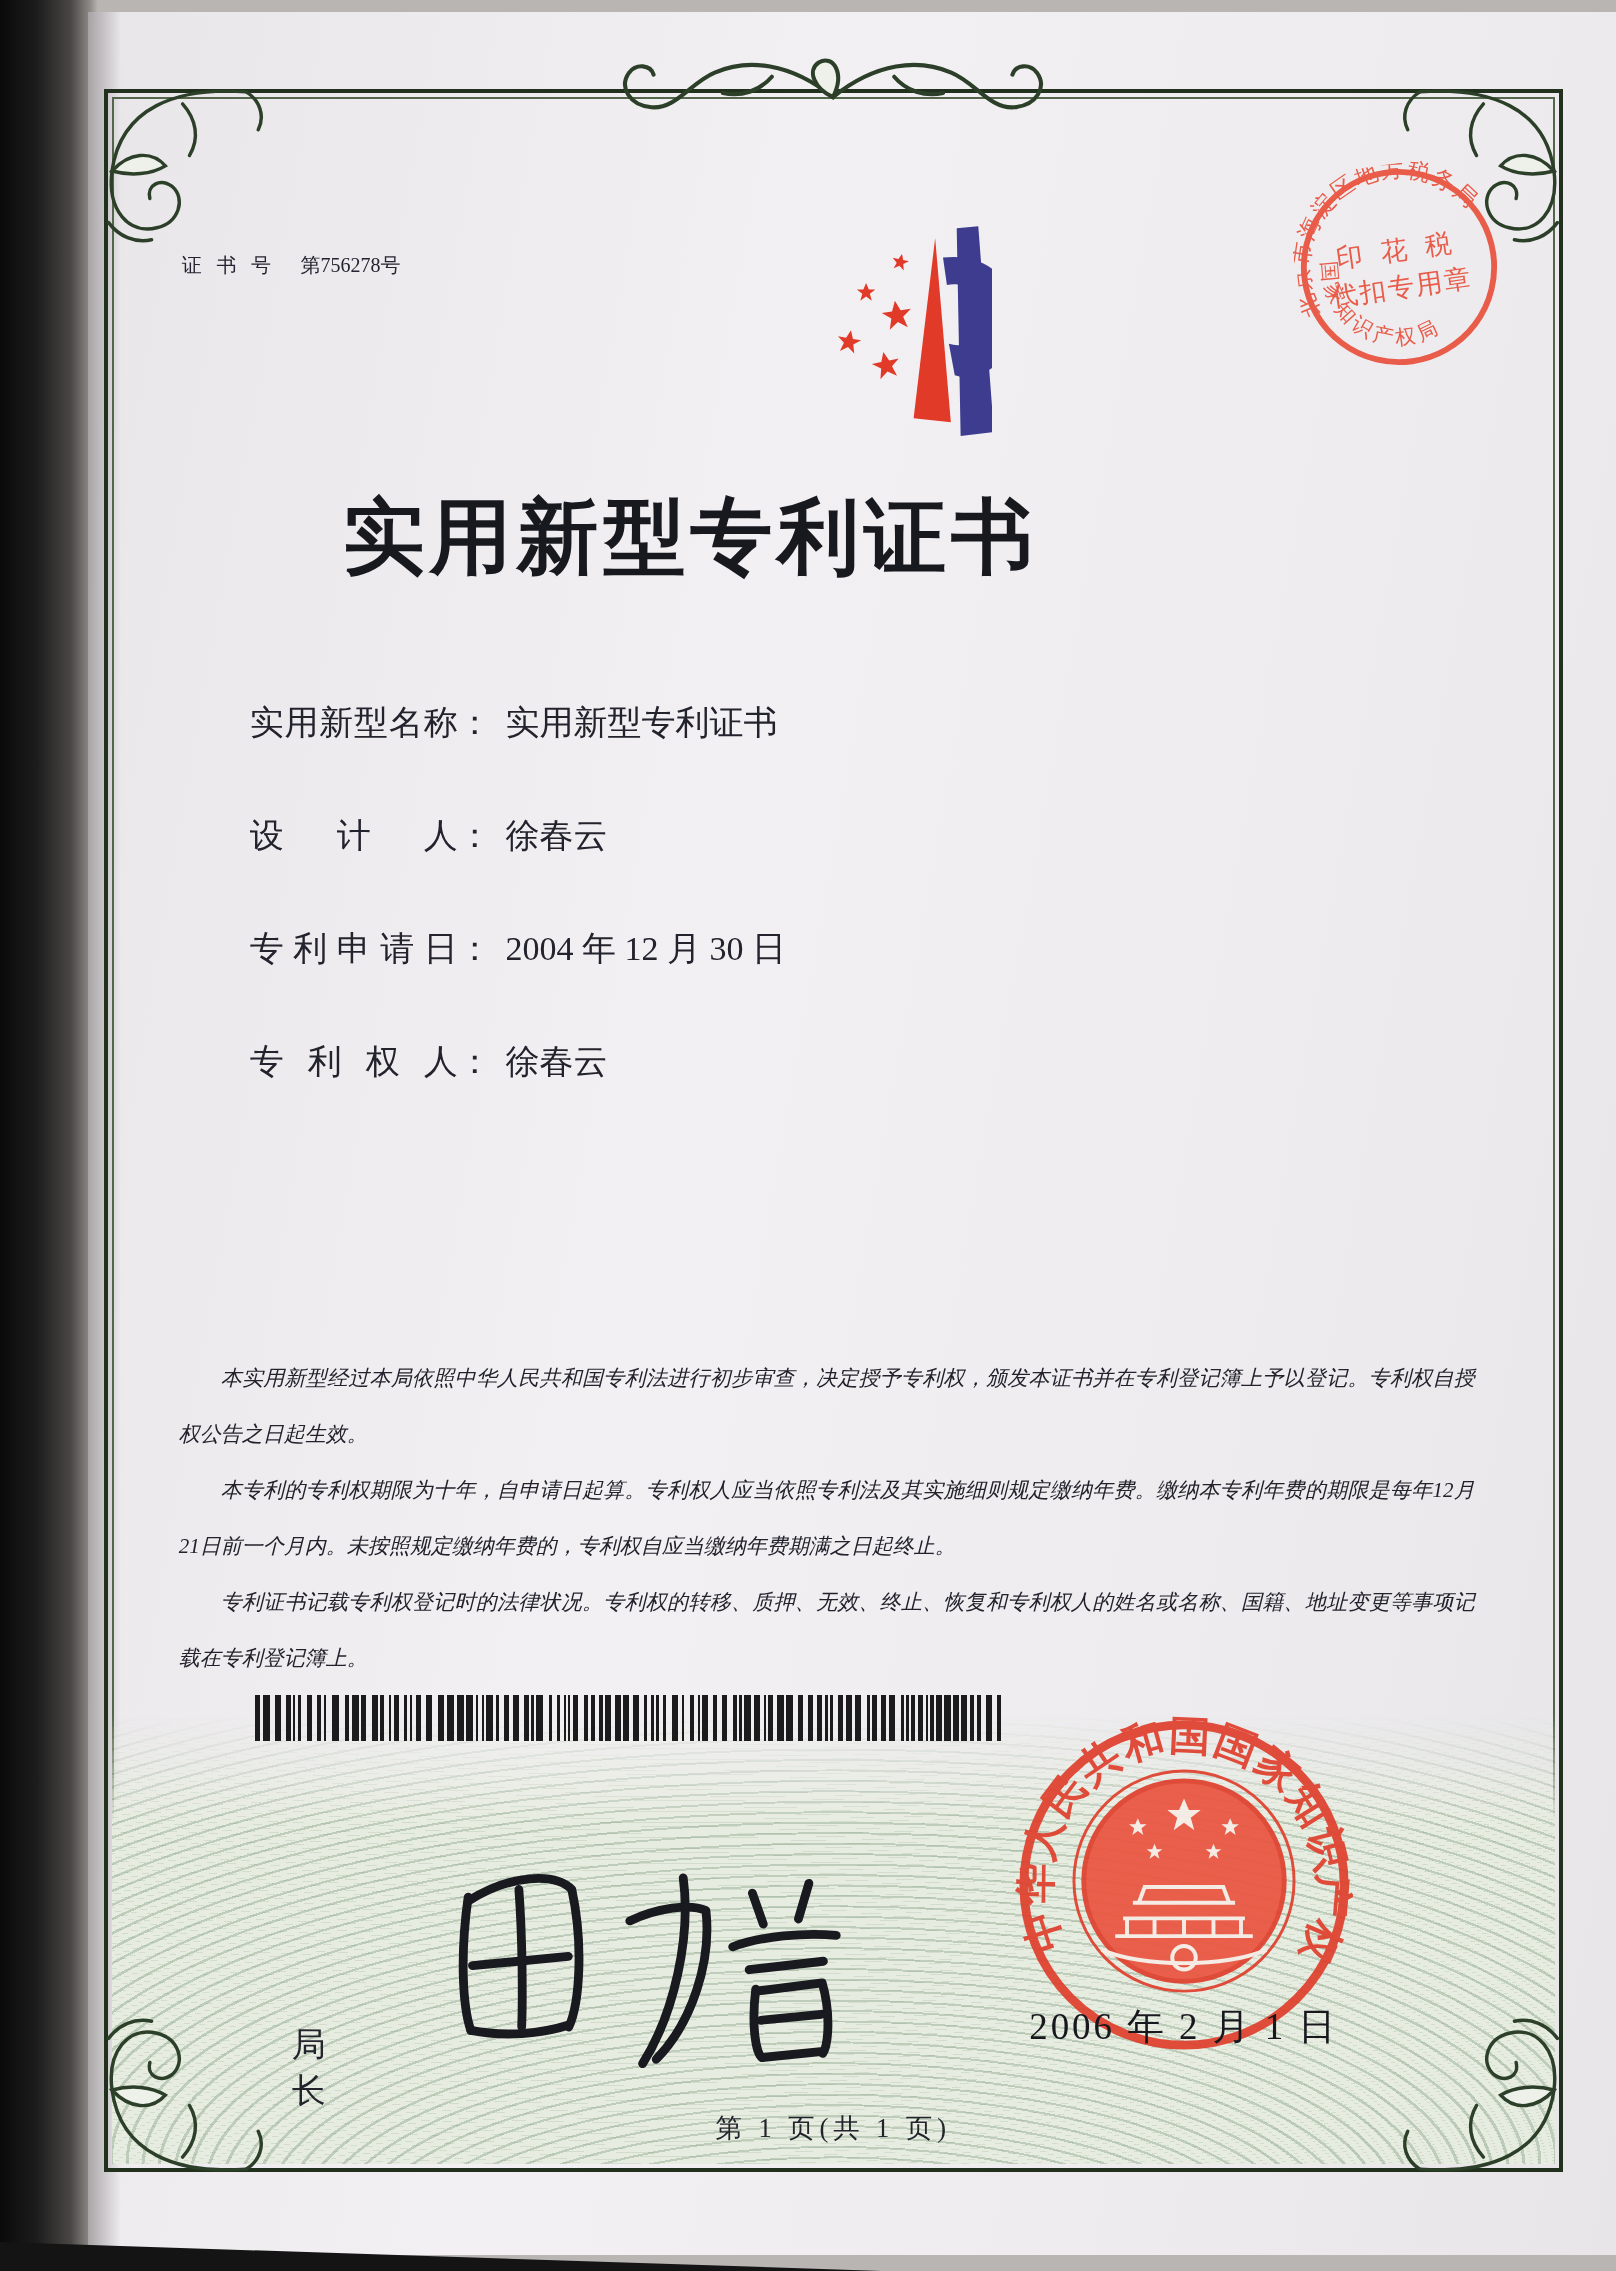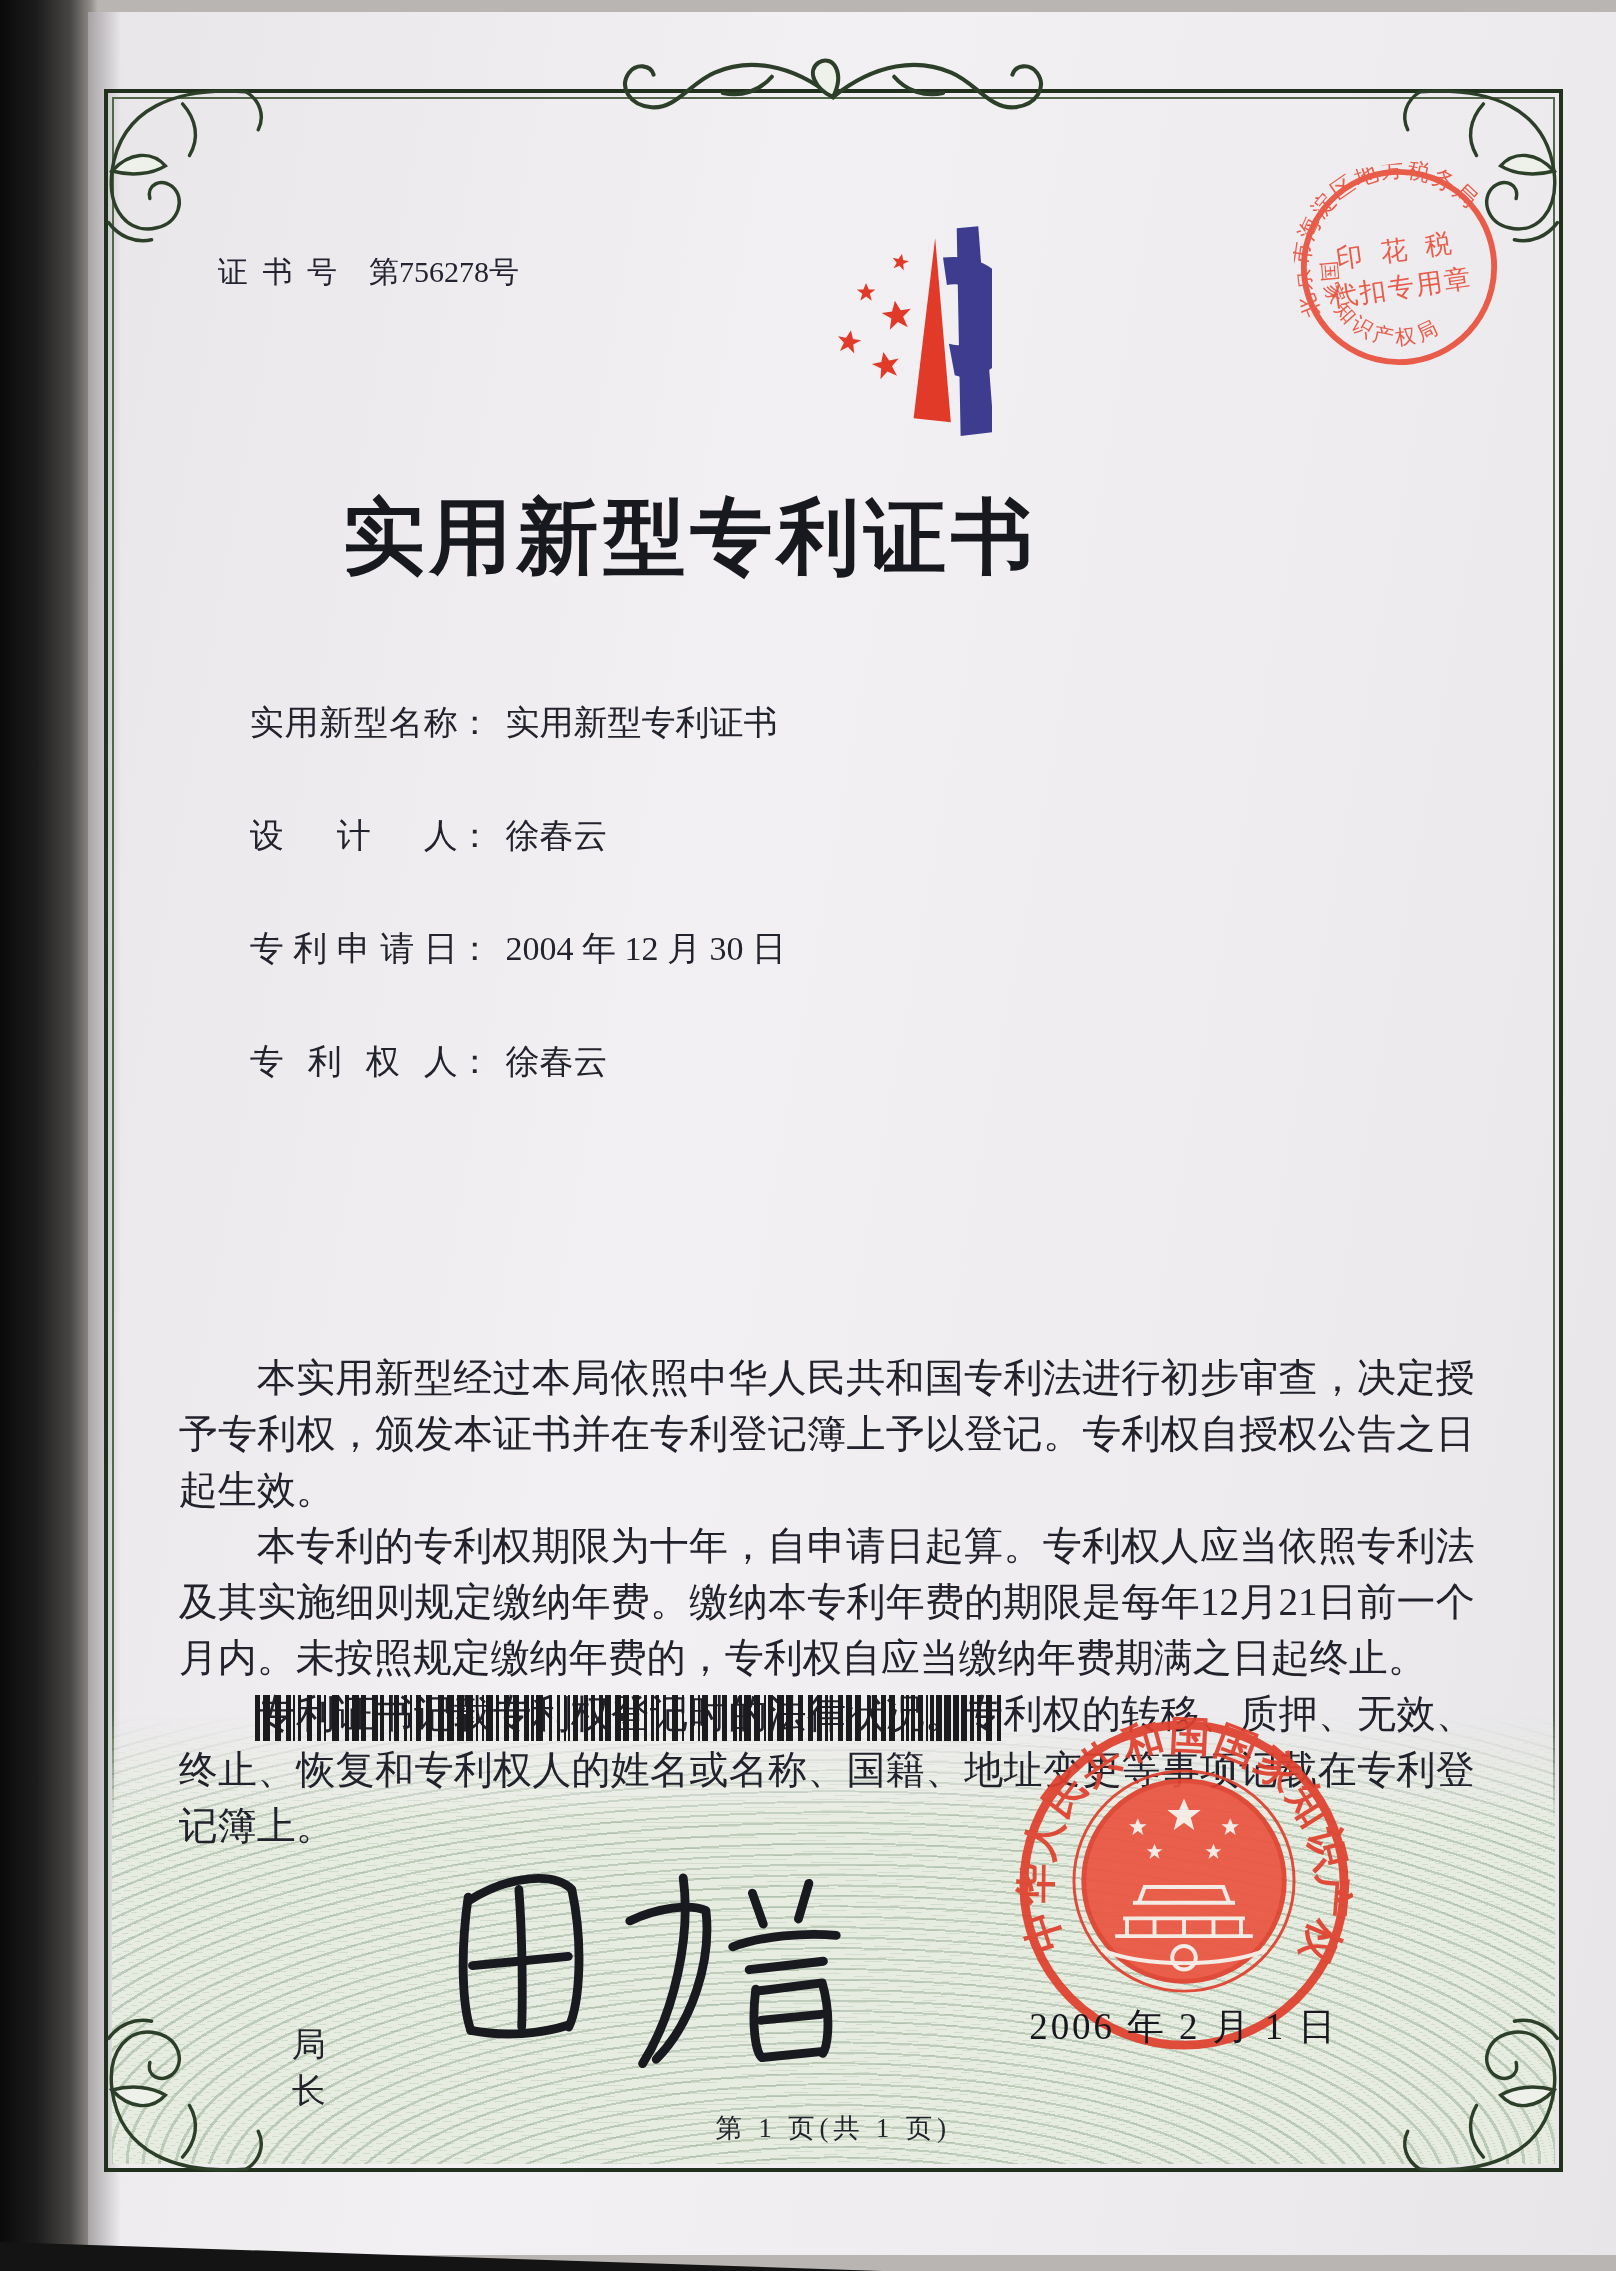--- a/index.html
+++ b/index.html
@@ -16,33 +16,33 @@
   .frame{position:absolute;left:15.7px;top:77px;width:1459px;height:2083px;
     border:4.9px solid #22311e;}
   .frame-inner{position:absolute;inset:3.9px;border:2px solid #53664b;pointer-events:none;}
   .green-band{position:absolute;left:3.9px;right:3.9px;bottom:3.9px;top:1622px;
     background-color:#e7ece0;
     background-image:
       repeating-radial-gradient(120% 55% at 50% 150%,rgba(105,138,108,.32) 0 1.2px,rgba(0,0,0,0) 1.2px 6.4px),
       repeating-radial-gradient(140% 70% at 40% 170%,rgba(120,150,120,.18) 0 1px,rgba(0,0,0,0) 1px 8.8px);
     -webkit-mask-image:linear-gradient(rgba(0,0,0,0),#000 108px);
     mask-image:linear-gradient(rgba(0,0,0,0),#000 108px);}
-  .cert-no{position:absolute;left:74px;top:159px;font-size:30px;color:#232331;margin-left:36px;}
+  .cert-no{position:absolute;left:74px;top:159px;font-size:20px;color:#232331;}
   .cert-no .lbl{letter-spacing:14.7px;margin-right:9.8px;}
   .logo{position:absolute;left:639px;top:133px;}
   .tax-stamp{position:absolute;left:1188px;top:71px;transform:rotate(-8deg);opacity:.92;}
   .title{position:absolute;left:235px;top:390px;width:990px;
     font-size:82px;font-weight:700;color:#18181f;letter-spacing:4.9px;white-space:nowrap;}
   .fields{position:absolute;left:142px;top:608px;display:flex;flex-direction:column;gap:70px;
     font-size:34px;color:#23232e;}
   .field{white-space:nowrap;line-height:43px;}
   .flabel{display:inline-block;width:208px;text-align:justify;text-align-last:justify;}
   .fvalue{margin-left:13.7px;}
   .body-text{position:absolute;left:71px;top:1257px;width:1296px;
-    font-size:39px;line-height:56px;color:#22222c;text-align:justify;}
+    font-size:21px;line-height:56px;color:#22222c;text-align:justify;font-style:italic;}
   .body-text p{margin:0;text-indent:2em;}
   .barcode{position:absolute;left:147px;top:1602px;width:757px;height:46px;display:flex;align-items:stretch;}
   .barcode i{display:block;height:100%;}
   .sign-row{position:absolute;left:184px;top:1843px;}
   .director-label{position:absolute;left:0;top:86px;font-size:34px;letter-spacing:7.8px;color:#23232c;}
   .signature{position:absolute;left:118px;top:-84px;}
   .big-seal{position:absolute;left:907px;top:1623px;}
   .seal-date{position:absolute;left:907px;top:1909px;width:338px;text-align:center;
     font-size:37px;color:#17171d;letter-spacing:2.9px;white-space:nowrap;}
   .footer{position:absolute;left:0;right:0;top:2017px;text-align:center;

